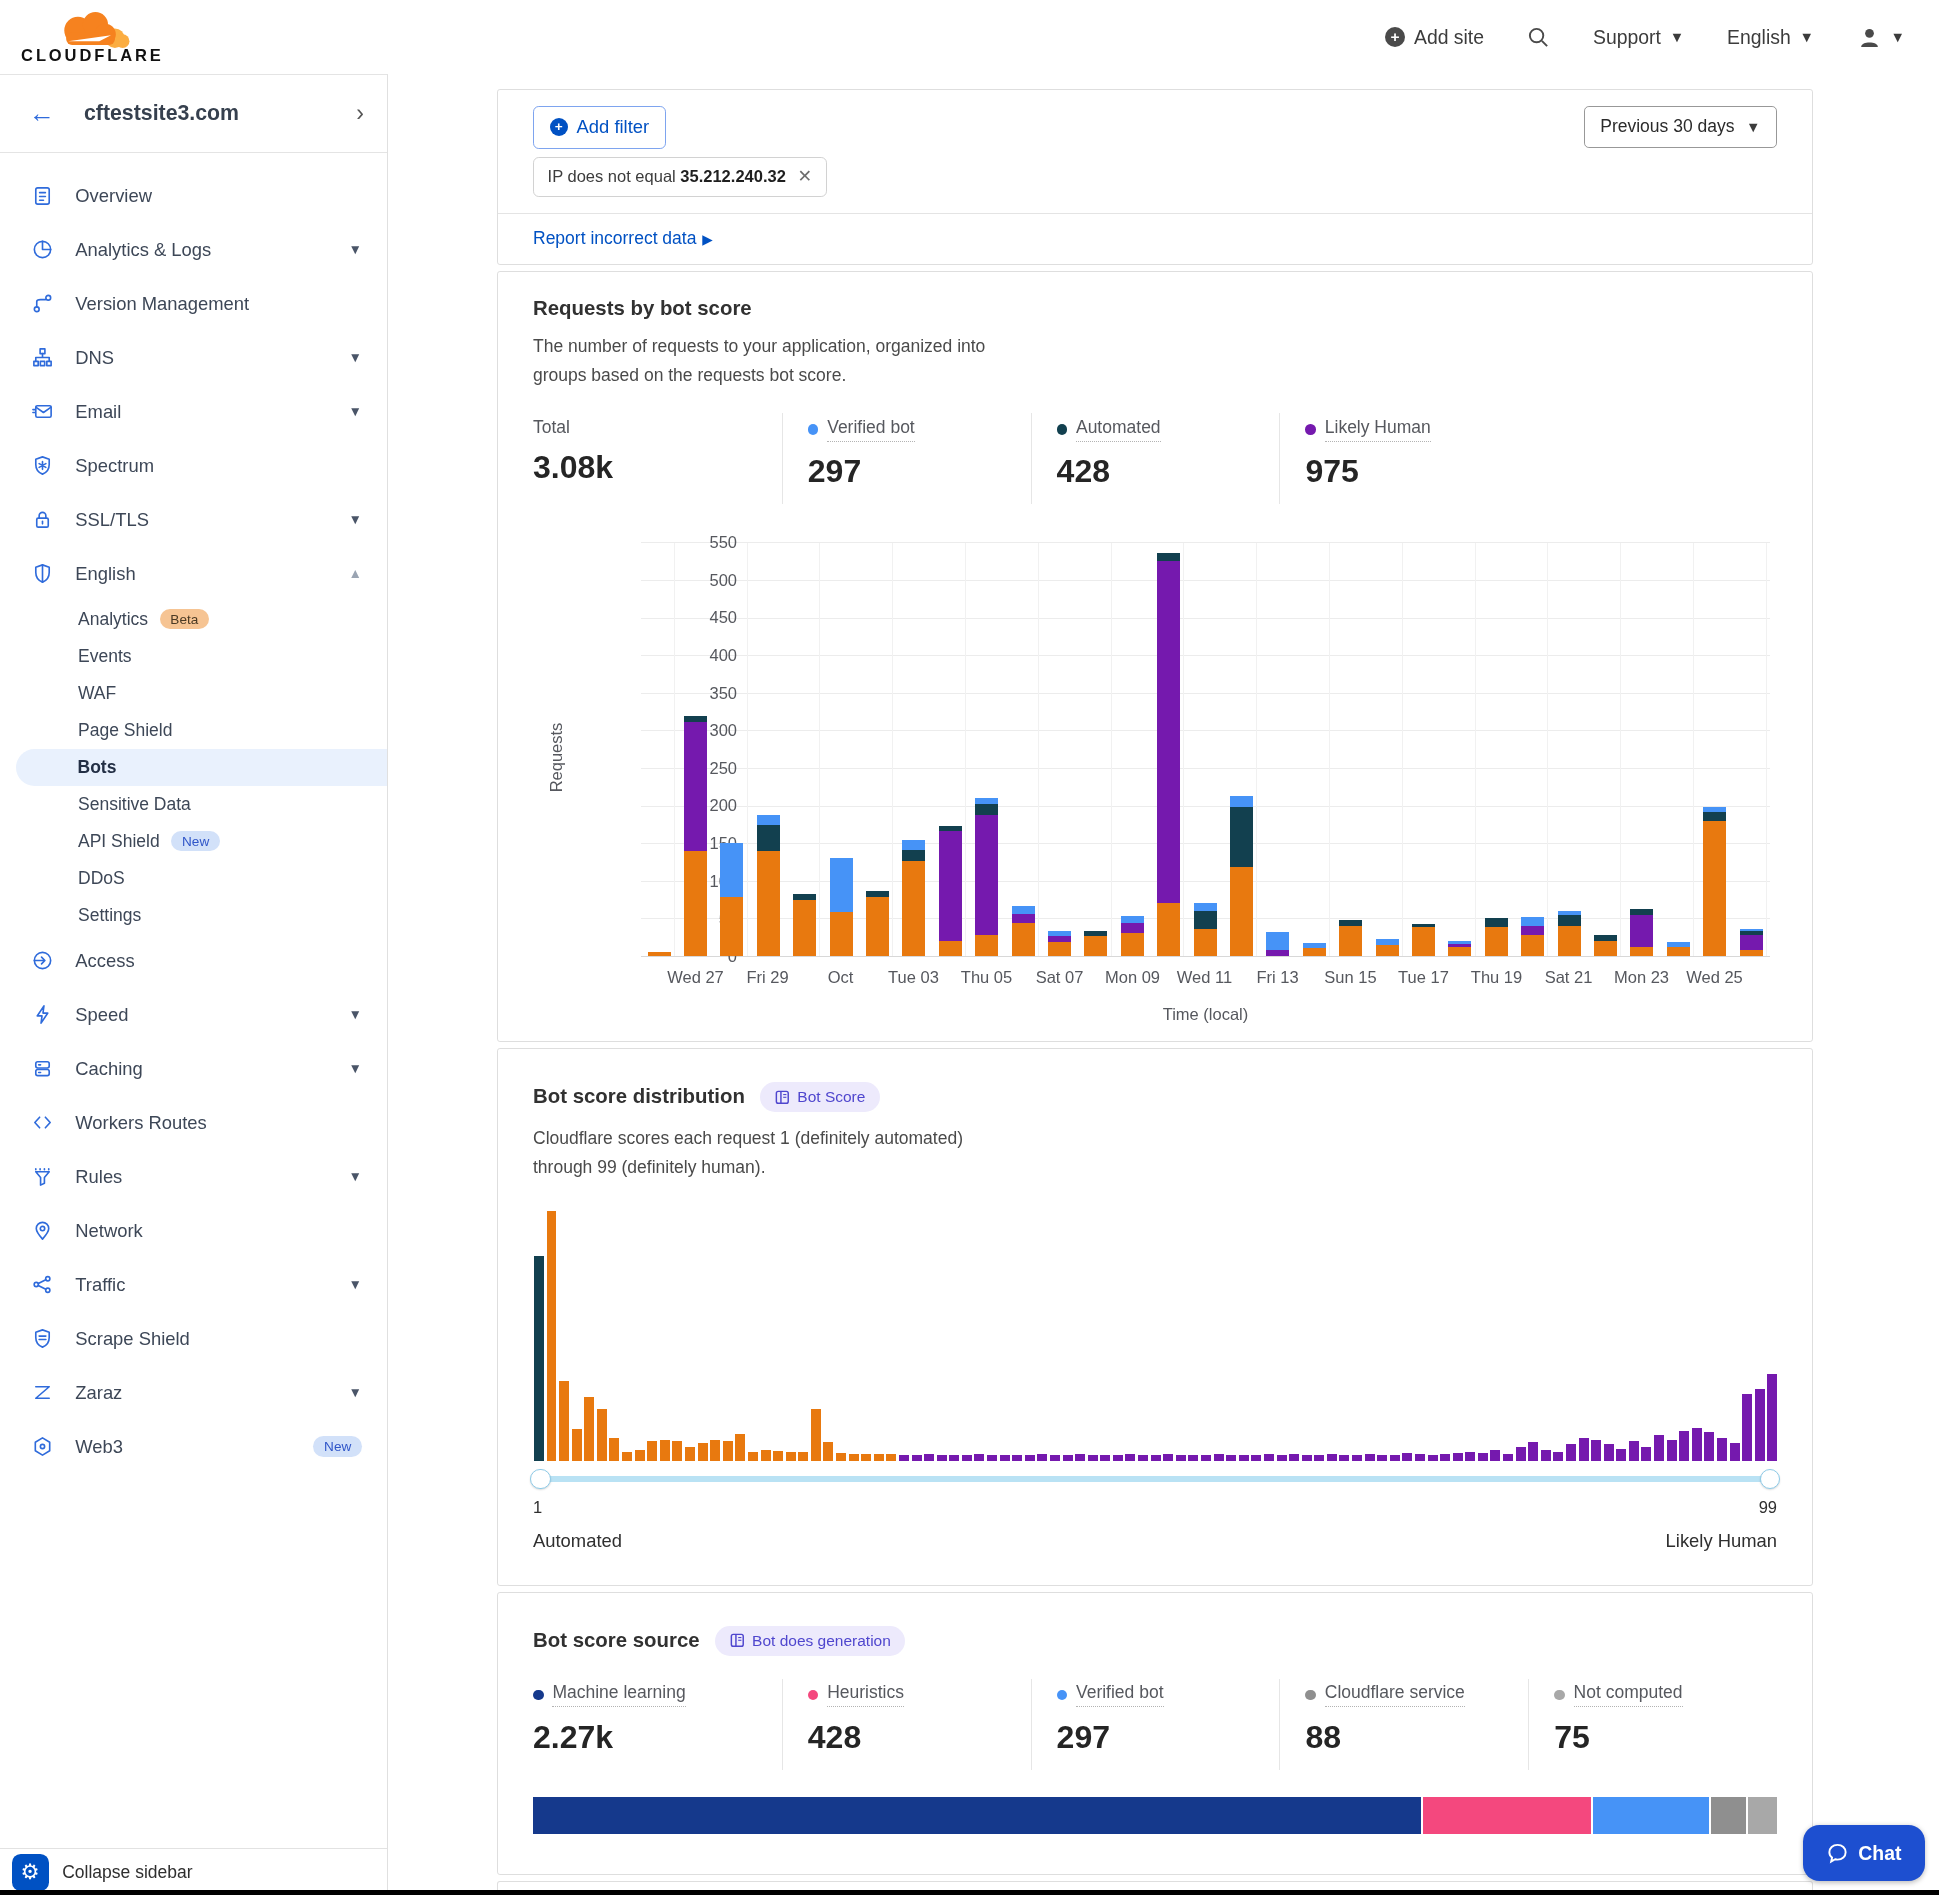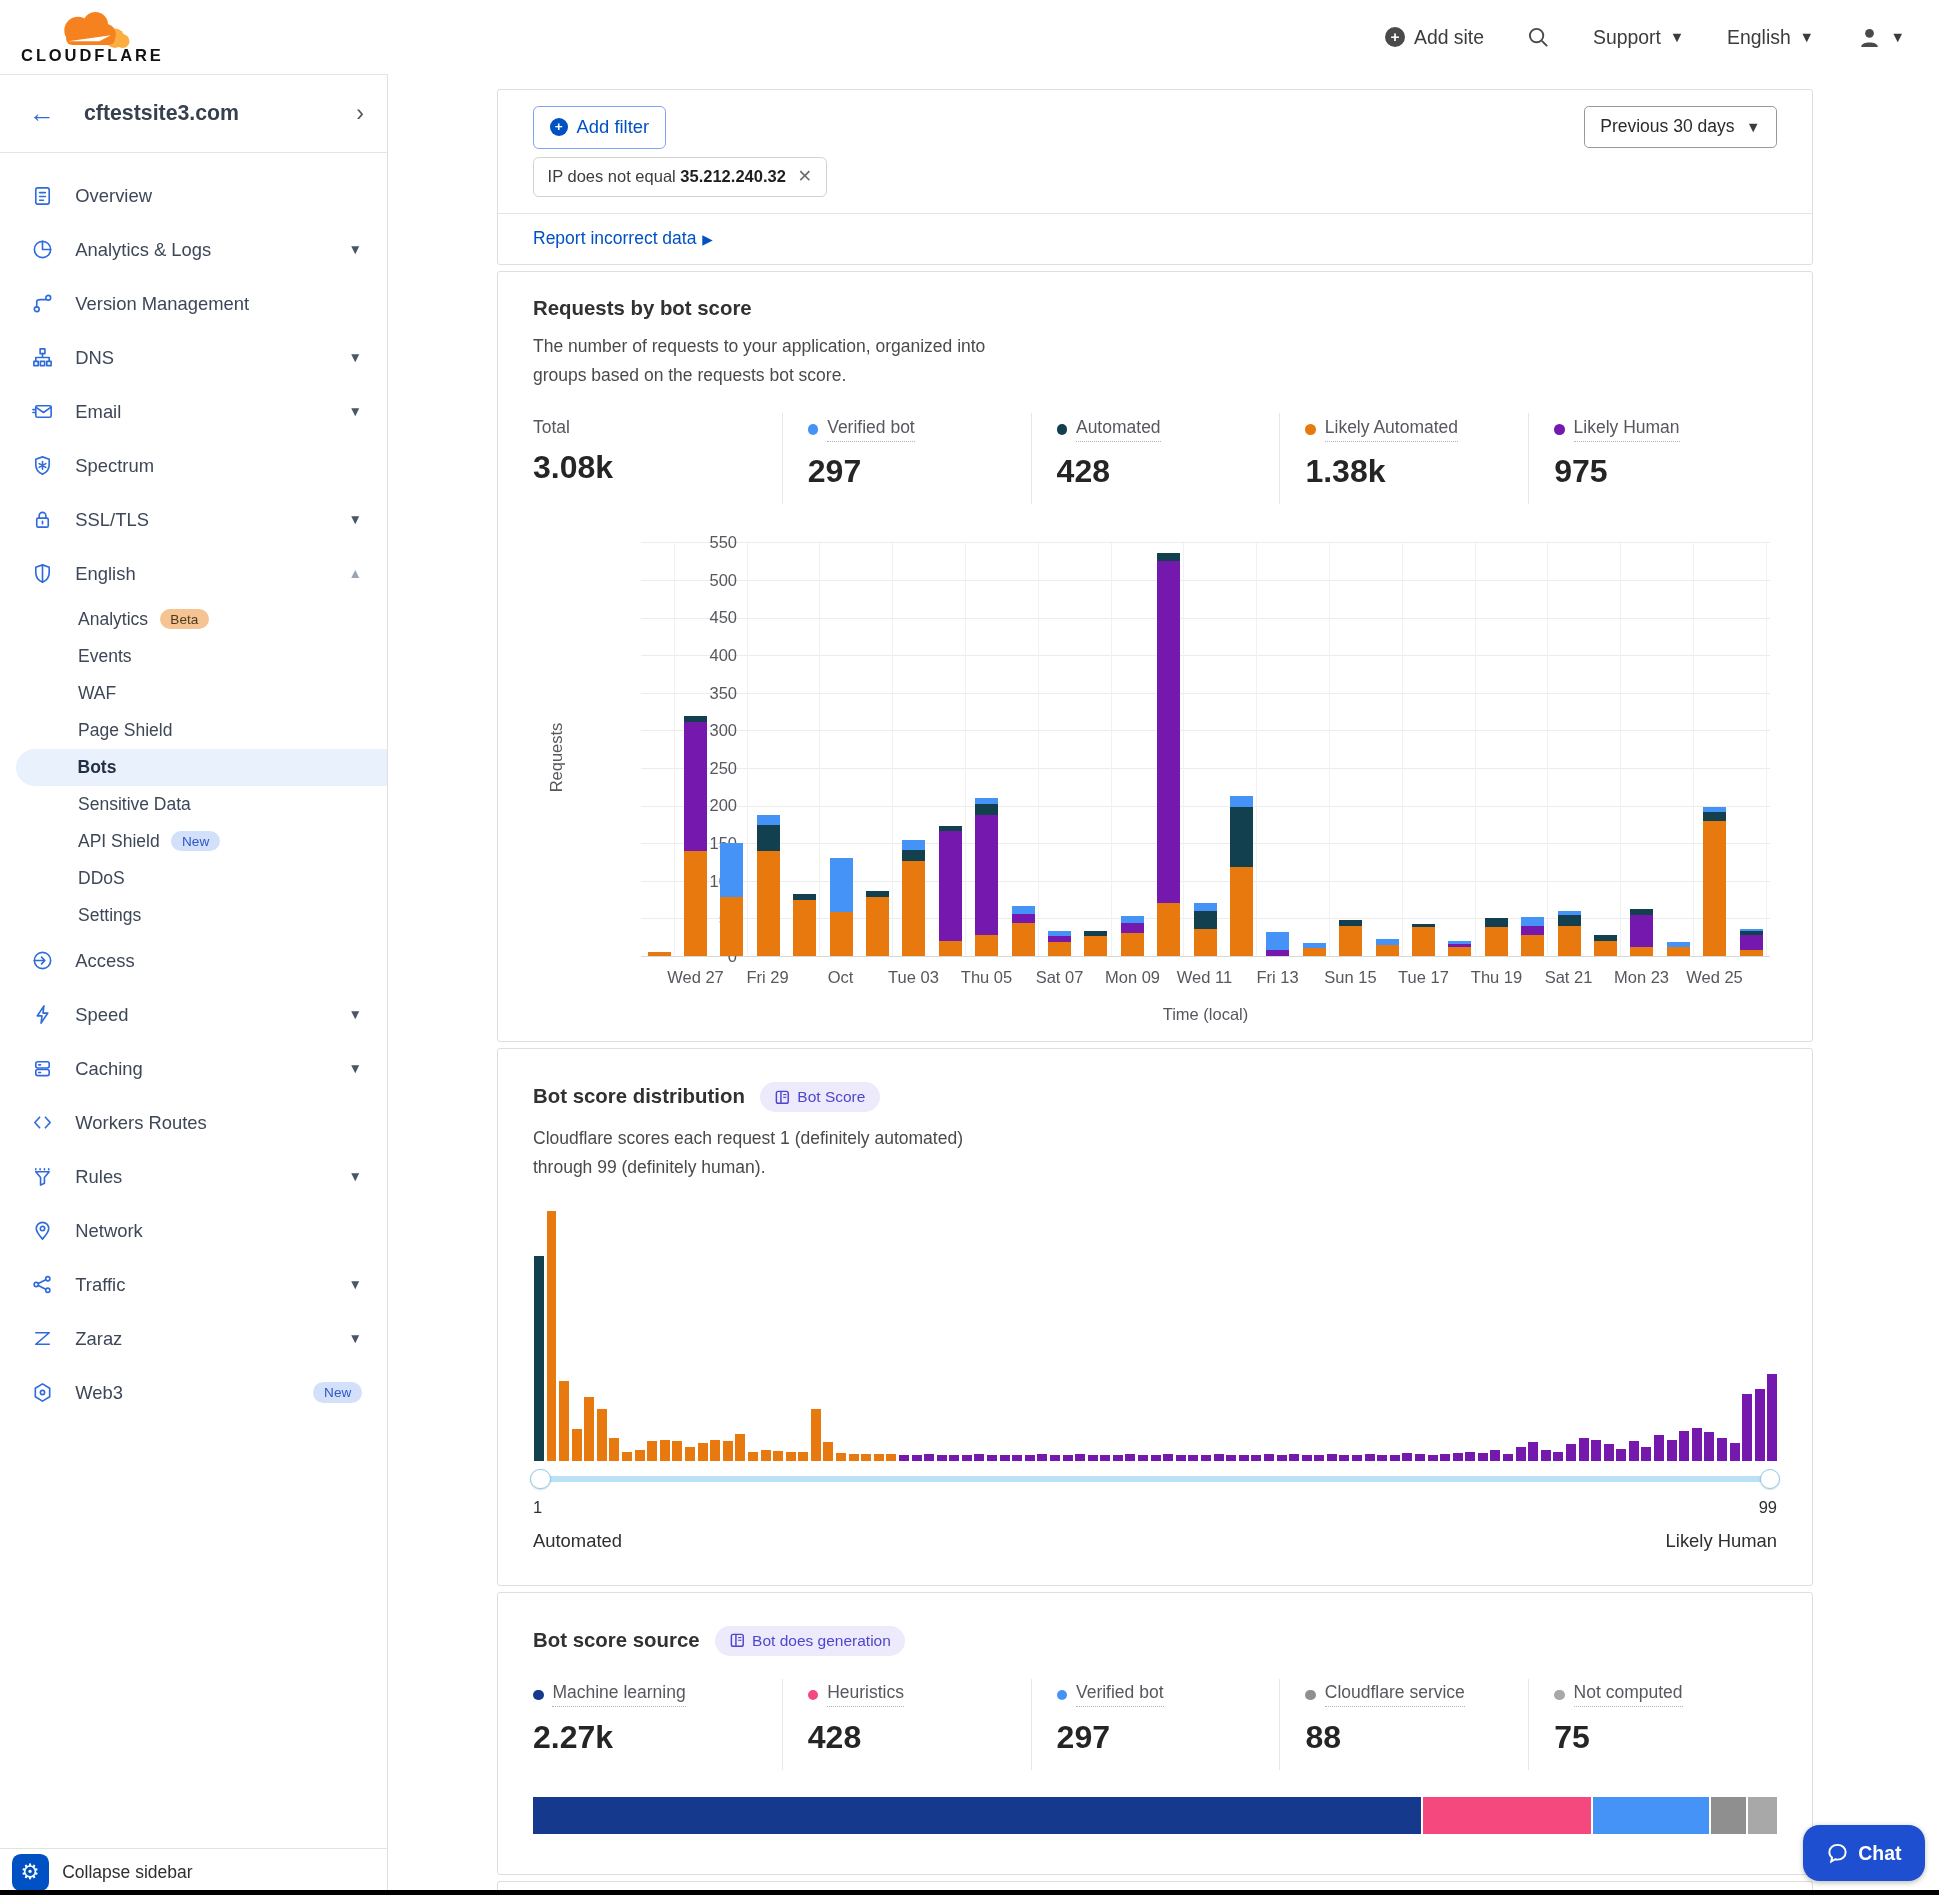--- a/index.html
+++ b/index.html
@@ -338,20 +338,30 @@
             <circle cx="17.5" cy="18" r="2.2" fill="none" stroke="#2f6bdb" stroke-width="1.7" stroke-linecap="round" stroke-linejoin="round"></circle>
             <path d="M7.6 11 L15.4 7 M7.6 13 L15.4 17" fill="none" stroke="#2f6bdb" stroke-width="1.7" stroke-linecap="round" stroke-linejoin="round"></path>
           </svg>
         </span>
         <span class="nlabel">Traffic</span>
         <span class="nav-chev down">▼</span>
       </div>
       <div class="nav-item-row">
         <span class="nicon">
           <svg class="icon" width="23" height="23" viewBox="0 0 24 24">
+            <path d="M12 3 L19 5.5 V11 C19 16 16 19.5 12 21 C8 19.5 5 16 5 11 V5.5 Z" fill="none" stroke="#2f6bdb" stroke-width="1.7" stroke-linecap="round" stroke-linejoin="round"></path>
+            <line x1="8.5" y1="9.5" x2="15.5" y2="9.5" fill="none" stroke="#2f6bdb" stroke-width="1.7" stroke-linecap="round" stroke-linejoin="round"></line>
+            <line x1="8.5" y1="13" x2="15.5" y2="13" fill="none" stroke="#2f6bdb" stroke-width="1.7" stroke-linecap="round" stroke-linejoin="round"></line>
+          </svg>
+        </span>
+        <span class="nlabel">Scrape Shield</span>
+      </div>
+      <div class="nav-item-row">
+        <span class="nicon">
+          <svg class="icon" width="23" height="23" viewBox="0 0 24 24">
             <path d="M5 6 H19 L5 18 H19" fill="none" stroke="#2f6bdb" stroke-width="1.7" stroke-linecap="round" stroke-linejoin="round"></path>
           </svg>
         </span>
         <span class="nlabel">Zaraz</span>
         <span class="nav-chev down">▼</span>
       </div>
       <div class="nav-item-row">
         <span class="nicon">
           <svg class="icon" width="23" height="23" viewBox="0 0 24 24">
             <path d="M12 3 L19.5 7.5 V16.5 L12 21 L4.5 16.5 V7.5 Z" fill="none" stroke="#2f6bdb" stroke-width="1.7" stroke-linecap="round" stroke-linejoin="round"></path>
@@ -410,24 +420,20 @@
               <span class="txt ">Total</span>
             </span><div class="stat-value">3.08k</div></div>
           <div class="stat-col"><span class="stat-label">
               <span class="dot" style="background:#4693f7"></span>
               <span class="txt dotted">Verified bot</span>
             </span><div class="stat-value">297</div></div>
           <div class="stat-col"><span class="stat-label">
               <span class="dot" style="background:#12404f"></span>
               <span class="txt dotted">Automated</span>
             </span><div class="stat-value">428</div></div>
-          <div class="stat-col"><span class="stat-label">
-              <span class="dot" style="background:#e8790f"></span>
-              <span class="txt dotted">Likely Automated</span>
-            </span><div class="stat-value">1.38k</div></div>
           <div class="stat-col"><span class="stat-label">
               <span class="dot" style="background:#7519ae"></span>
               <span class="txt dotted">Likely Human</span>
             </span><div class="stat-value">975</div></div>
         </div>
       <div class="chart-wrap" id="req-chart">
         <div class="ylabel">Requests</div>
         <div class="xaxis-title">Time (local)</div>
       <div class="xtick" style="left: 119px;">Wed 27</div>
           <div class="xtick" style="left: 191px;">Fri 29</div>

